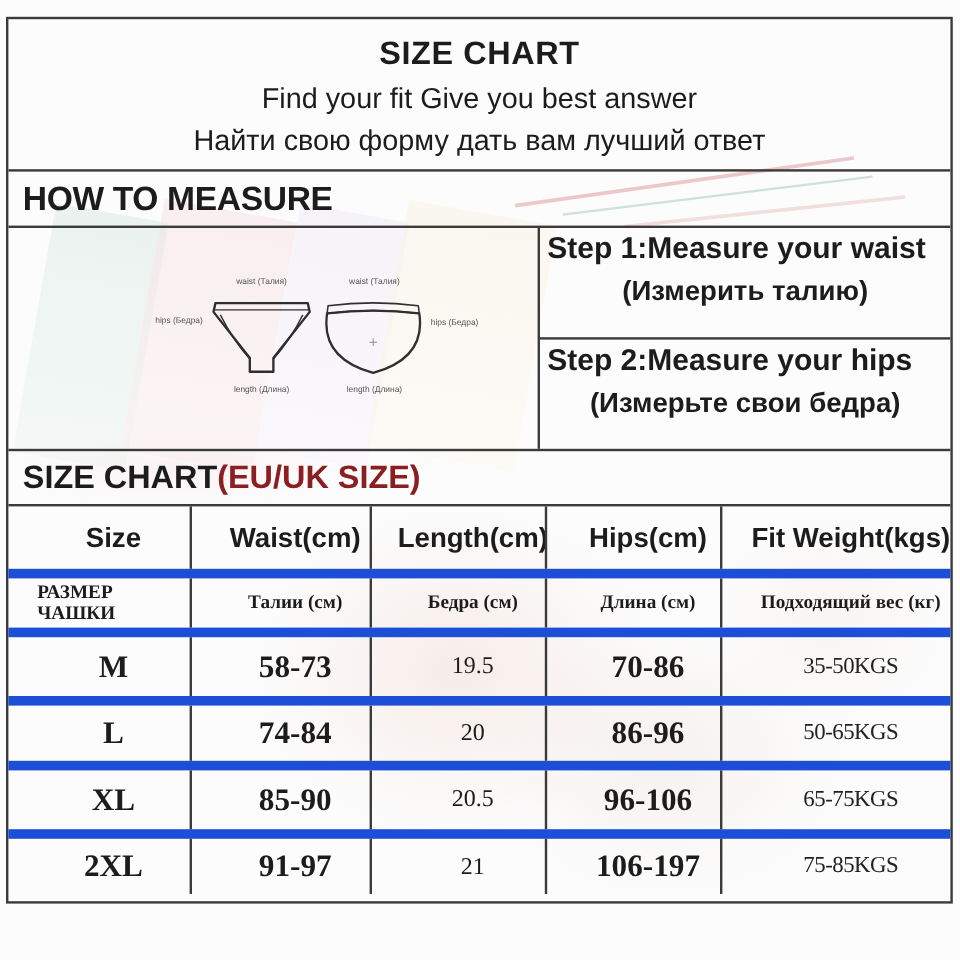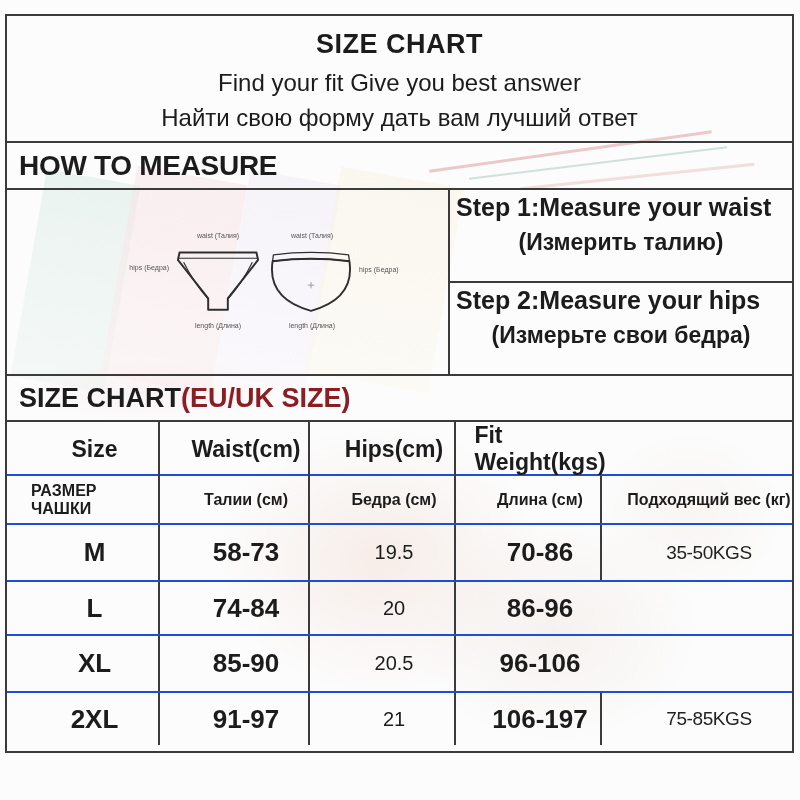--- a/index.html
+++ b/index.html
@@ -54,21 +54,21 @@
   .diag-label { position: absolute; font-size: 7px; color: #555; width: 74px; white-space: nowrap; }
   .lbl-c { text-align: center; }
   .lbl-r { text-align: right; }
 
   
   .sizechart-header { height: 46px; border-top: 2px solid #3b3b3b; display: flex; align-items: center; padding-left: 12px; font-size: 27px; font-weight: bold; }
 
   
   .table-section { border-top: 2px solid #3b3b3b; }
   .t-row { display: grid; grid-template-columns: 151px 150px 146px 146px 1fr; }
-  .t-row + .t-row { border-top: 2px solid #1d4ed8; }
+  .t-row + .t-row { border-top: 8px solid #1d4ed8; font-family: Liberation Serif, serif; }
   .t-cell { border-left: 2px solid #3b3b3b; display: flex; align-items: center; justify-content: center; text-align: left; padding-left: 24px; }
   .t-cell:first-child { border-left: none; }
   .row-hen { height: 52px; }
   .row-hru { height: 49px; }
   .row-data { height: 57px; }
   .row-l { height: 54px; }
   .row-2xl { height: 54px; }
   .hen { font-size: 23px; font-weight: bold; }
   .hru { font-size: 16px; font-weight: bold; }
   .c-size { font-size: 26px; font-weight: bold; }
@@ -147,20 +147,21 @@
     <div class="sizechart-header">
       <span>SIZE CHART</span>
         <span id="red-heading" style="color: rgb(139, 30, 35);">(EU/UK SIZE)</span>
     </div>
 
     <div class="table-section">
 
       <div class="t-row row-hen">
         <div class="t-cell hen">Size</div>
         <div class="t-cell hen">Waist(cm)</div>
+        <div class="t-cell hen">Length(cm)</div>
         <div class="t-cell hen">Hips(cm)</div>
         <div class="t-cell hen">Fit Weight(kgs)</div>
       </div>
 
       <div class="t-row row-hru">
         <div class="t-cell hru">РАЗМЕР ЧАШКИ</div>
         <div class="t-cell hru">Талии (см)</div>
         <div class="t-cell hru">Бедра (см)</div>
         <div class="t-cell hru">Длина (см)</div>
         <div class="t-cell hru">Подходящий вес (кг)</div>
@@ -172,27 +173,29 @@
         <div class="t-cell c-len">19.5</div>
         <div class="t-cell c-hips">70-86</div>
         <div class="t-cell c-wt">35-50KGS</div>
       </div>
 
       <div class="t-row row-data row-l">
         <div class="t-cell c-size">L</div>
         <div class="t-cell c-waist">74-84</div>
         <div class="t-cell c-len">20</div>
         <div class="t-cell c-hips">86-96</div>
+        <div class="t-cell c-wt">50-65KGS</div>
       </div>
 
       <div class="t-row row-data">
         <div class="t-cell c-size">XL</div>
         <div class="t-cell c-waist">85-90</div>
         <div class="t-cell c-len">20.5</div>
         <div class="t-cell c-hips">96-106</div>
+        <div class="t-cell c-wt">65-75KGS</div>
       </div>
 
       <div class="t-row row-data row-2xl">
         <div class="t-cell c-size">2XL</div>
         <div class="t-cell c-waist">91-97</div>
         <div class="t-cell c-len">21</div>
         <div class="t-cell c-hips">106-197</div>
         <div class="t-cell c-wt">75-85KGS</div>
       </div>
 

